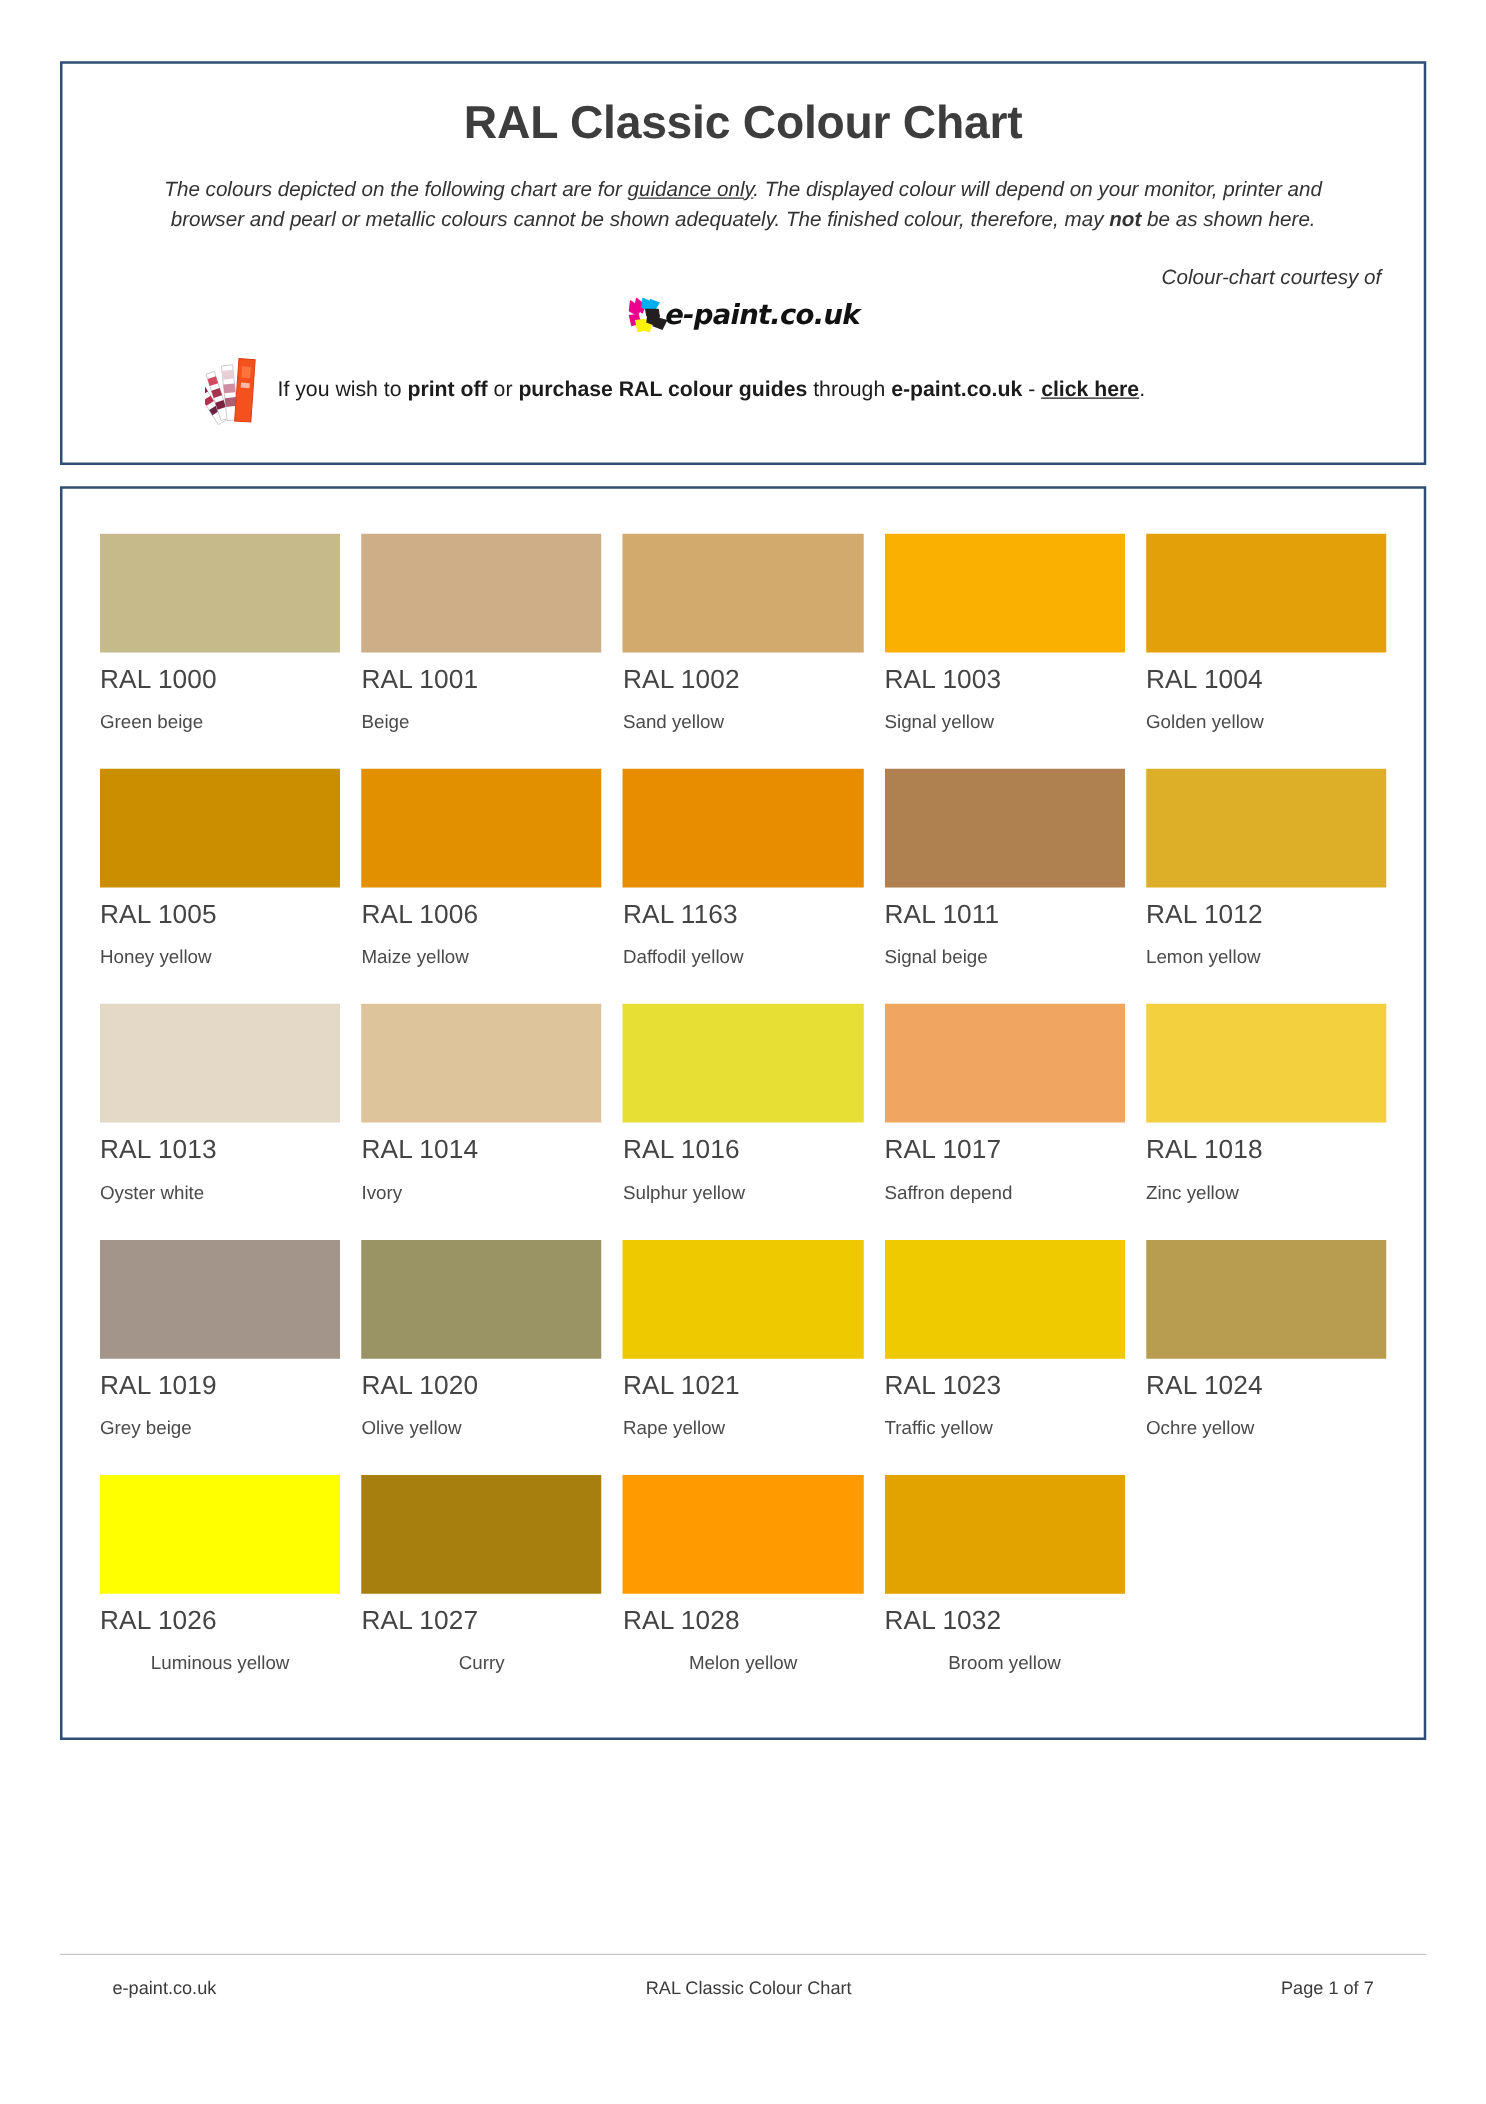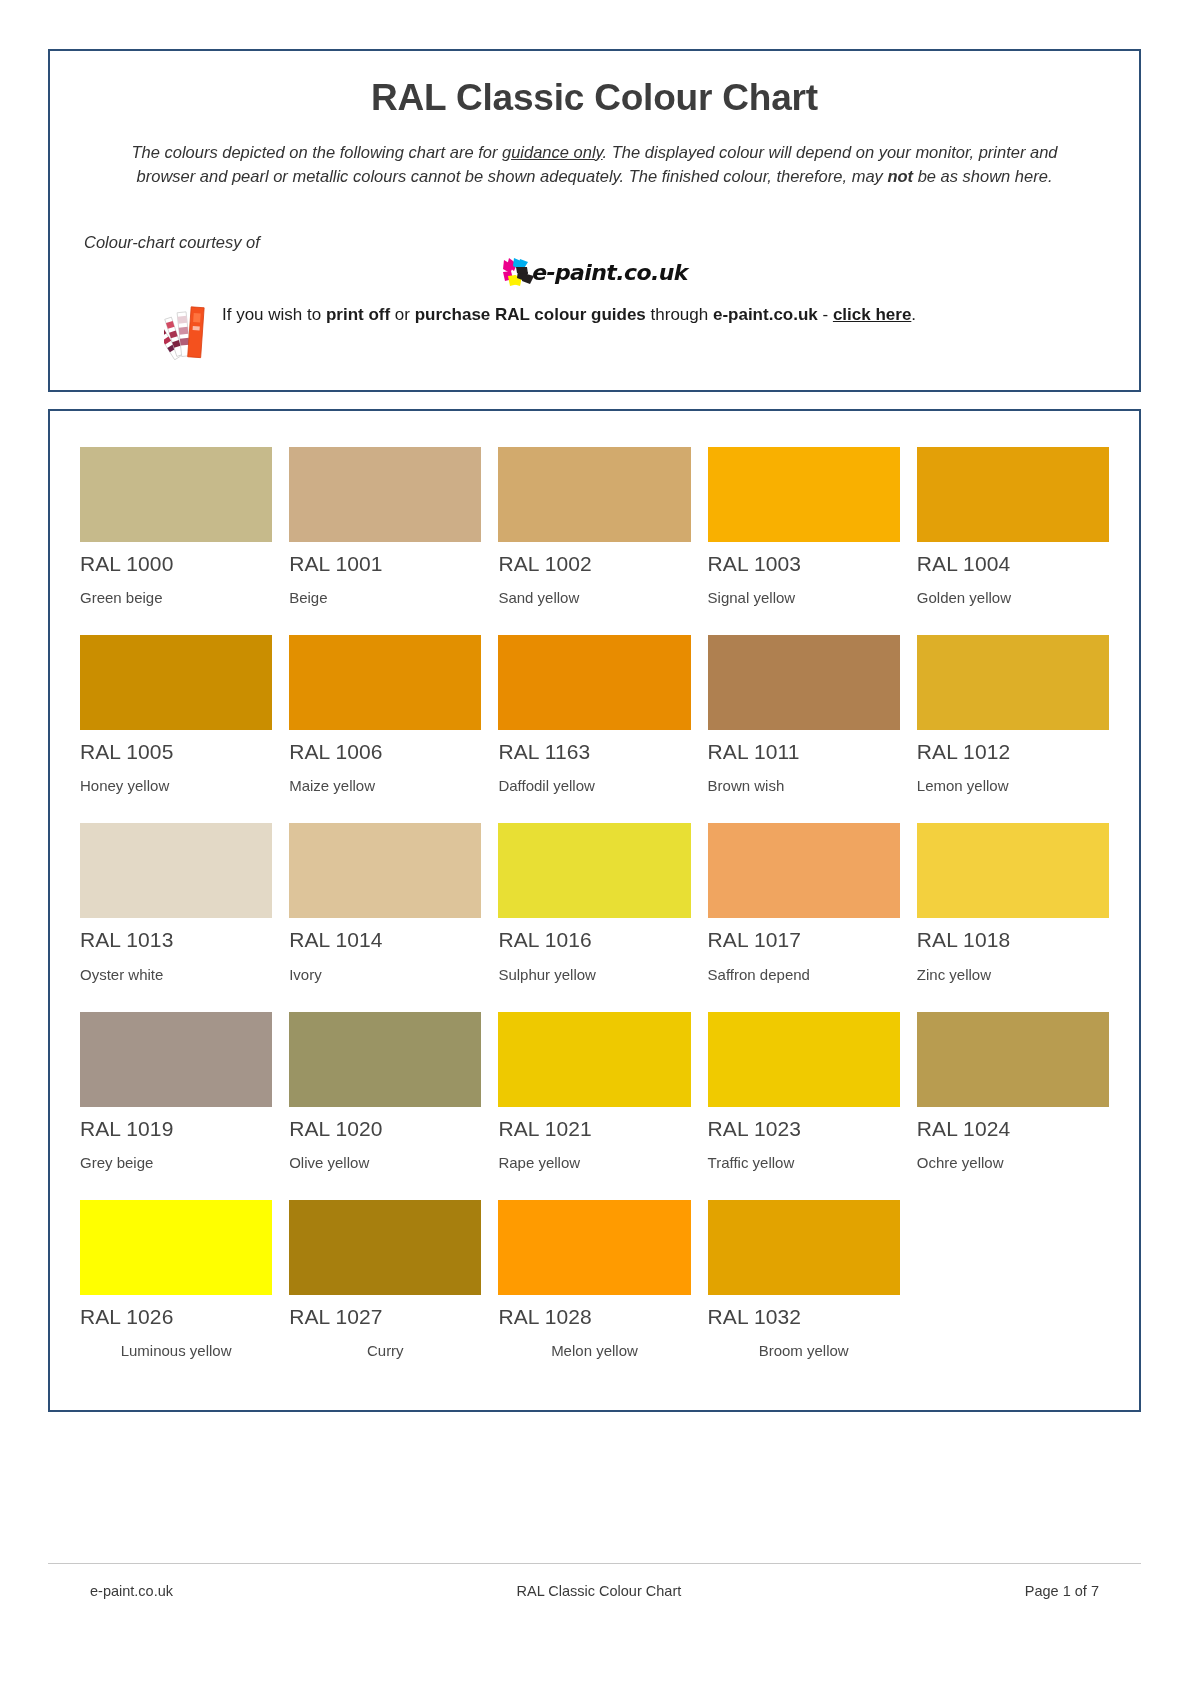--- a/index.html
+++ b/index.html
@@ -42,25 +42,25 @@
     font-size: 16.5px;
     line-height: 1.5;
     color: #333333;
     max-width: 935px;
     margin: 0 auto;
   }
   .disclaimer .u { text-decoration: underline; }
   .disclaimer .ub { font-weight: bold; }
 
   .courtesy {
-    text-align: left;
+    text-align: right;
     font-style: italic;
     font-size: 16.5px;
     color: #333333;
-    margin-top: 44px;
+    margin-top: 24px;
   }
 
   .logo-row {
     display: flex;
     justify-content: center;
     align-items: center;
     margin-top: 4px;
     height: 34px;
   }
   .logo-mark {
@@ -76,20 +76,21 @@
     font-weight: bold;
     font-size: 22px;
     color: #111111;
     letter-spacing: -0.6px;
     line-height: 1;
     margin-left: -4px;
   }
 
   .purchase-row {
     display: flex;
+    align-items: center;
     margin-top: 14px;
     padding-left: 80px;
   }
   .fan-icon {
     width: 46px;
     height: 56px;
     position: relative;
     flex: 0 0 auto;
     margin-right: 12px;
   }
@@ -275,21 +276,21 @@
           <div class="ral-name">Maize yellow</div>
         </div>
         <div class="cell">
           <div class="chip" style="background: rgb(232, 140, 0);"></div>
           <div class="ral-code">RAL 1163</div>
           <div class="ral-name">Daffodil yellow</div>
         </div>
         <div class="cell">
           <div class="chip" style="background: rgb(175, 128, 80);"></div>
           <div class="ral-code">RAL 1011</div>
-          <div class="ral-name">Brown wish</div>
+          <div class="ral-name">Signal beige</div>
         </div>
         <div class="cell">
           <div class="chip" style="background: rgb(221, 175, 40);"></div>
           <div class="ral-code">RAL 1012</div>
           <div class="ral-name">Lemon yellow</div>
         </div>
         <div class="cell">
           <div class="chip" style="background: rgb(227, 217, 198);"></div>
           <div class="ral-code">RAL 1013</div>
           <div class="ral-name">Oyster white</div>

